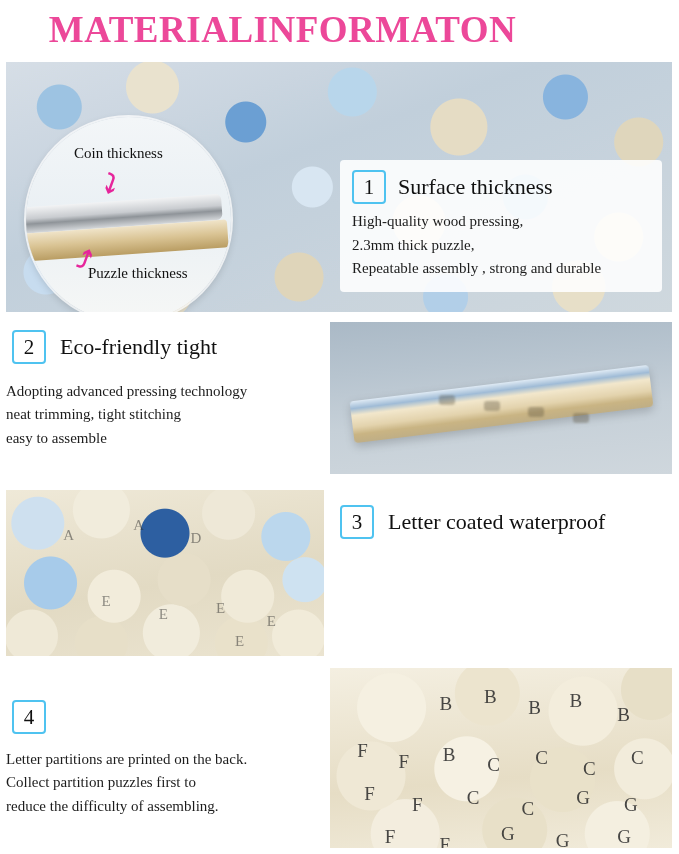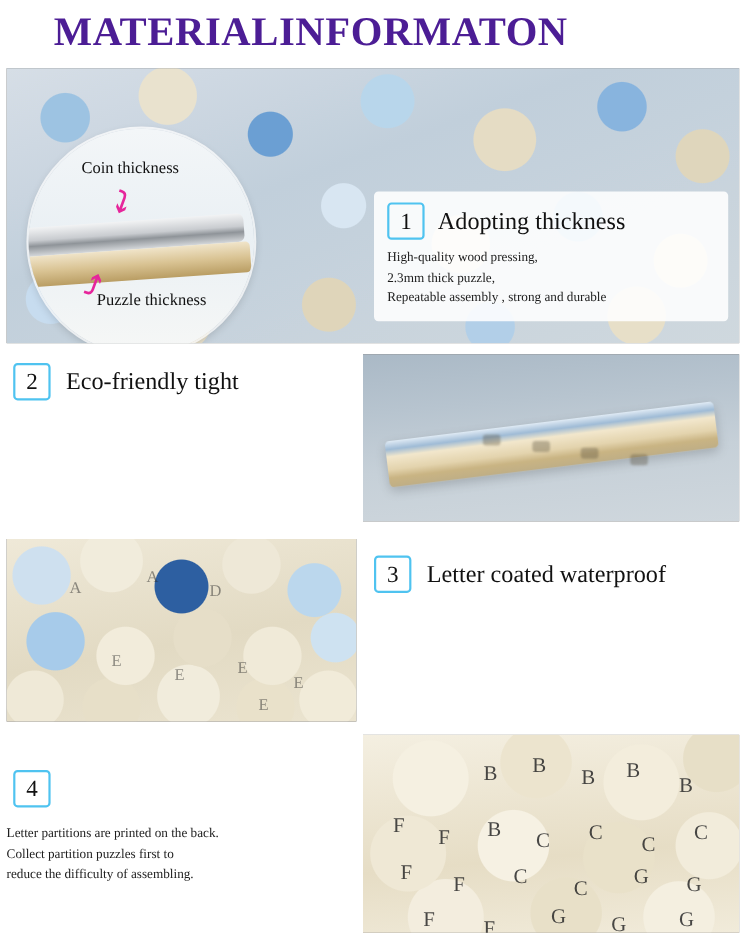--- a/index.html
+++ b/index.html
@@ -26,21 +26,21 @@
     left: 0;
     top: 0;
     width: 565px;
     height: 58px;
     display: flex;
     align-items: center;
     justify-content: center;
     font-size: 37px;
     font-weight: bold;
     letter-spacing: 0.5px;
-    color: #4c1d95;
+    color: #ec4899;
     font-family: "Liberation Serif", serif;
   }
   
   .photo {
     position: absolute;
     overflow: hidden;
     background: #737373;
   }
   
   .pile {
@@ -202,21 +202,21 @@
     display: flex;
     align-items: center;
     gap: 14px;
   }
   .headline {
     font-size: 22px;
     font-family: "Liberation Serif", serif;
     color: #111;
   }
   .bodytext {
-    font-size: 12px;
+    font-size: 15px;
     line-height: 1.55;
     color: #1c1c1c;
     font-family: "Liberation Serif", serif;
     white-space: pre-line;
   }
   
   .callout {
     position: absolute;
     right: 10px;
     bottom: 20px;
@@ -258,33 +258,36 @@
       <div class="puzzleedge"></div>
       <div class="mag-label top">Coin thickness</div>
       <div class="arrow down">⤵</div>
       <div class="arrow up">⤴</div>
       <div class="mag-label bottom">Puzzle thickness</div>
     </div>
 
     <div class="callout">
       <div class="headrow">
         <span class="numbox">1</span>
-        <span class="headline">Adopting thickness</span>
+        <span class="headline">Surface thickness</span>
       </div>
       <div class="bodytext">High-quality wood pressing,
 2.3mm thick puzzle,
 Repeatable assembly , strong and durable</div>
     </div>
   </div>
 
   <div style="position:absolute; left:6px; top:330px; width:320px; height:160px;">
     <div class="headrow" style="margin-left:6px;">
       <span class="numbox">2</span>
       <span class="headline">Eco-friendly tight</span>
     </div>
+    <div class="bodytext" style="margin-top:16px;">Adopting advanced pressing technology
+neat trimming, tight stitching
+easy to assemble</div>
   </div>
 
   <div class="photo" style="left:330px; top:322px; width:342px; height:152px;">
     <div class="edge-photo">
       <div class="edge-stack"></div>
       <div class="edge-notch" style="left:32%; top:48%;"></div>
       <div class="edge-notch" style="left:45%; top:52%;"></div>
       <div class="edge-notch" style="left:58%; top:56%;"></div>
       <div class="edge-notch" style="left:71%; top:60%;"></div>
     </div>

